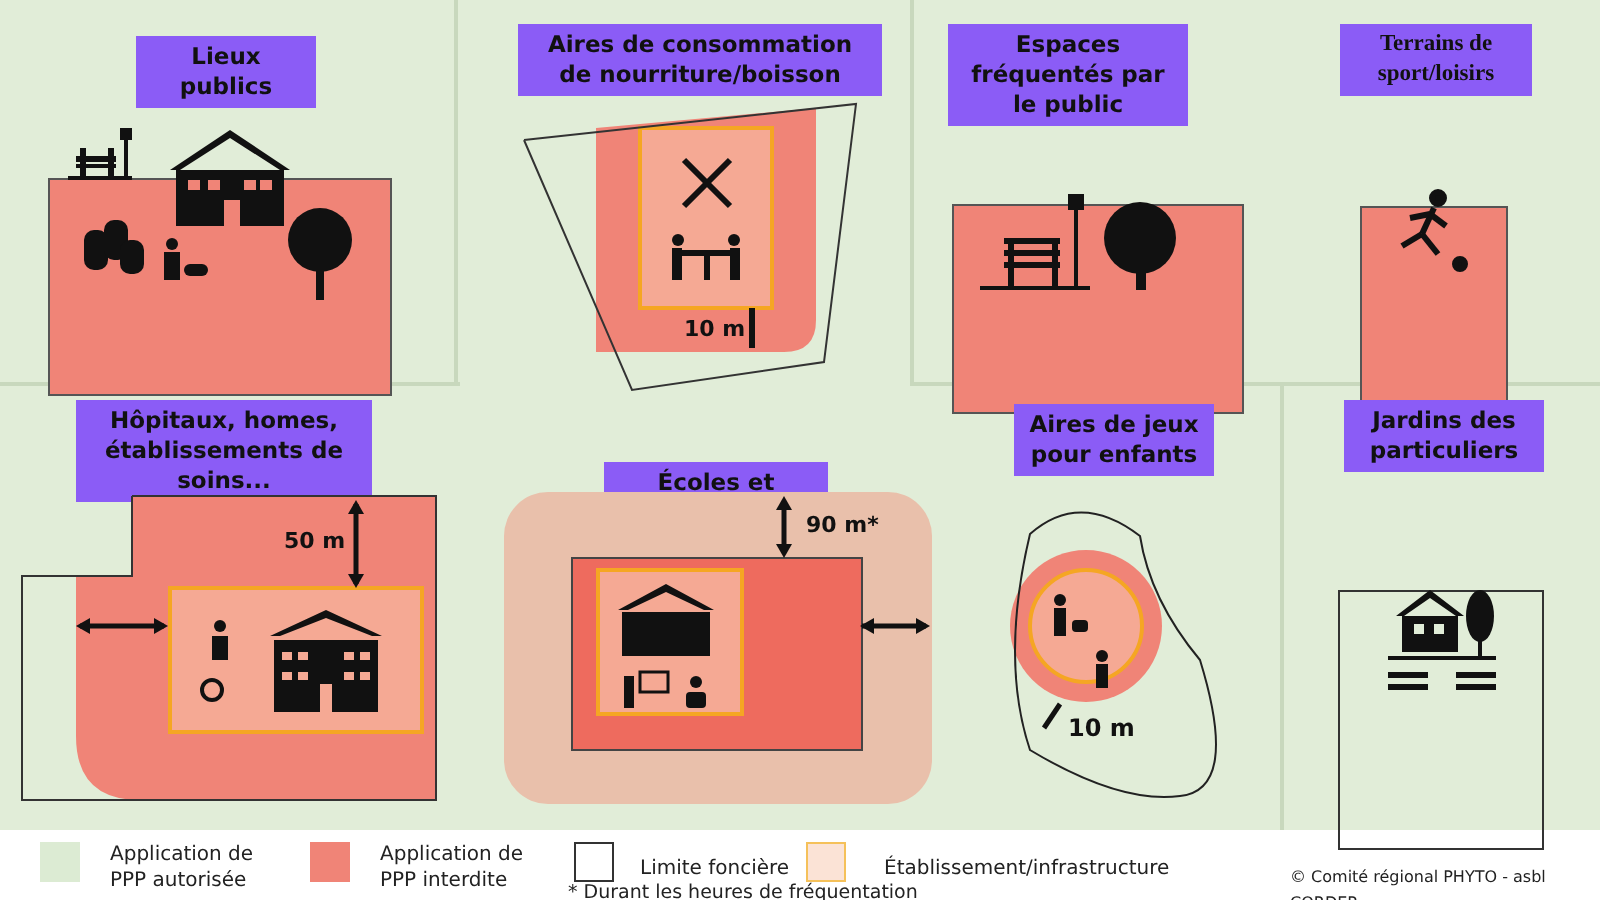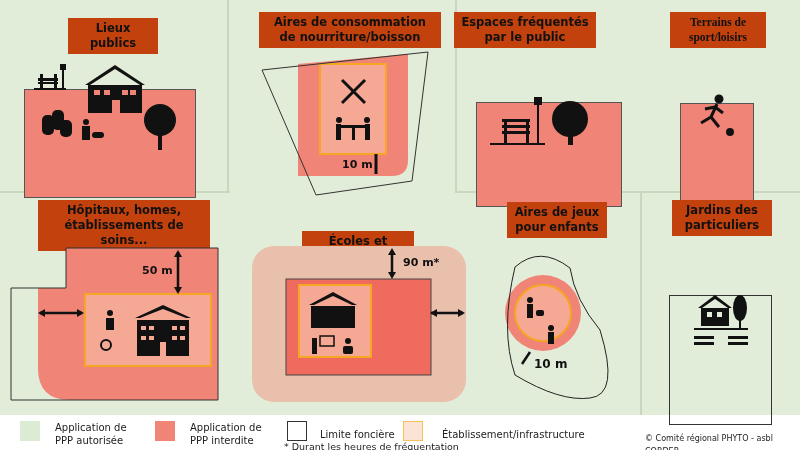--- a/index.html
+++ b/index.html
@@ -1,19 +1,19 @@
 <!DOCTYPE html>
 <html><head>
 <meta charset="utf-8">
 <style>
   html, body { margin: 0; padding: 0; }
   body { width: 800px; height: 450px; position: relative; overflow: hidden; background: #ffffff; font-family: "DejaVu Sans", sans-serif; }
   .bg { position: absolute; left: 0; top: 0; width: 800px; height: 415px; background: #e1edd8; }
   .sep { position: absolute; background: #c8d8bd; }
-  .title { position: absolute; background: #c2410c; color: #111; font-size: 11.5px; font-weight: bold; text-align: center; line-height: 15px; padding: 3px 6px; box-sizing: border-box; }
+  .title { position: absolute; background: #8b5cf6; color: #111; font-size: 11.5px; font-weight: bold; text-align: center; line-height: 15px; padding: 3px 6px; box-sizing: border-box; }
   .abs { position: absolute; margin-top: 36px; }
   .red { background: #f08477; }
   .lbl { position: absolute; font-size: 11px; font-weight: bold; color: #111; }
   .legend-sw { position: absolute; width: 20px; height: 20px; box-sizing: border-box; }
   .legend-tx { position: absolute; font-size: 10px; color: #222; line-height: 13px; }
   svg { position: absolute; overflow: visible; }
 </style>
 </head>
 <body>
 
@@ -70,21 +70,21 @@
       <rect x="340" y="125" width="26" height="3"></rect>
       <circle cx="339" cy="120" r="3"></circle>
       <circle cx="367" cy="120" r="3"></circle>
       <rect x="336" y="124" width="5" height="16"></rect>
       <rect x="365" y="124" width="5" height="16"></rect>
       <rect x="352" y="128" width="3" height="12"></rect>
     </g>
 </svg>
 <div class="lbl" style="left:342px;top:158px;">10 m</div>
 
-<div class="title" style="left:454px;top:12px;width:142px;">Espaces fréquentés par le public</div>
+<div class="title" style="left:474px;top:12px;width:120px;">Espaces fréquentés par le public</div>
 <div class="abs red" style="left:476px;top:66px;width:144px;height:103px;border:1px solid #555;"></div>
 <svg style="left:490px;top:95px" width="110" height="55">
   <g fill="#111">
       <rect x="0" y="48" width="55" height="2"></rect>
       <rect x="12" y="24" width="28" height="3"></rect>
       <rect x="12" y="30" width="28" height="3"></rect>
       <rect x="12" y="36" width="28" height="3"></rect>
       <rect x="14" y="24" width="3" height="24"></rect>
       <rect x="36" y="24" width="3" height="24"></rect>
       <rect x="47" y="8" width="2" height="40"></rect>
@@ -101,21 +101,21 @@
       <circle cx="22" cy="4" r="3"></circle>
       <line x1="20" y1="9" x2="14" y2="22"></line>
       <line x1="14" y1="22" x2="4" y2="28"></line>
       <line x1="14" y1="22" x2="22" y2="32"></line>
       <line x1="18" y1="12" x2="8" y2="14"></line>
       <line x1="18" y1="12" x2="26" y2="18"></line>
       <circle cx="33" cy="37" r="2.5"></circle>
     </g>
 </svg>
 
-<div class="title" style="left:38px;top:200px;width:172px;">Hôpitaux, homes, établissements de soins...</div>
+<div class="title" style="left:38px;top:200px;width:148px;">Hôpitaux, homes, établissements de soins...</div>
 <svg style="left:0;top:0" width="240" height="420">
   <path d="M66,248 L218,248 L218,400 L70,400 Q38,400 38,368 L38,288 L66,288 Z" fill="#f08477"></path>
   <rect x="85" y="294" width="126" height="72" fill="#f5a994" stroke="#f5a623" stroke-width="2"></rect>
   <polyline points="66,248 218,248 218,400 11,400 11,288 66,288 66,248" fill="none" stroke="#333" stroke-width="1"></polyline>
   <g stroke="#111" stroke-width="2.5">
       <line x1="40" y1="313" x2="82" y2="313"></line>
       <line x1="178" y1="252" x2="178" y2="292"></line>
     </g>
   <g fill="#111">
       <polygon points="38,313 45,309 45,317"></polygon>

